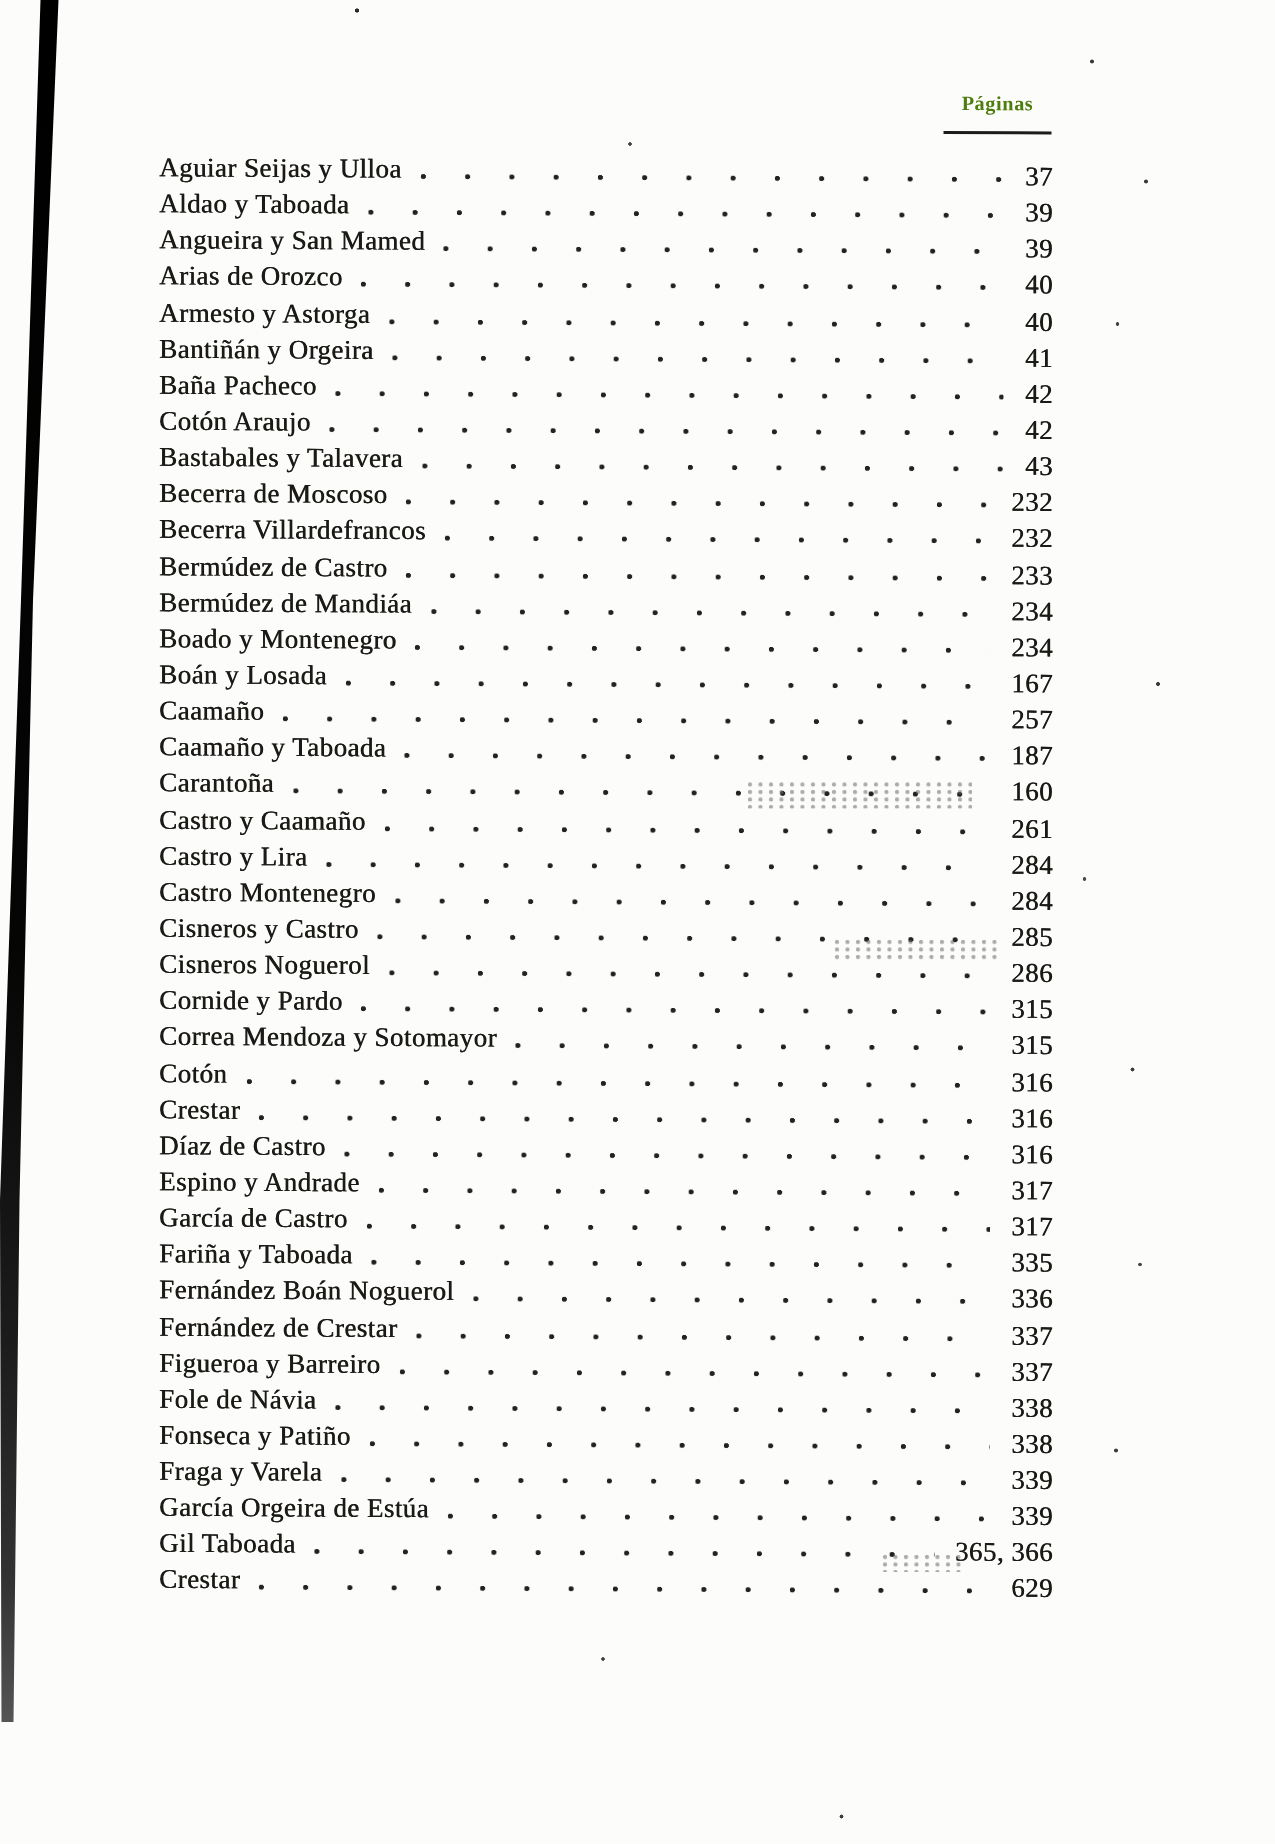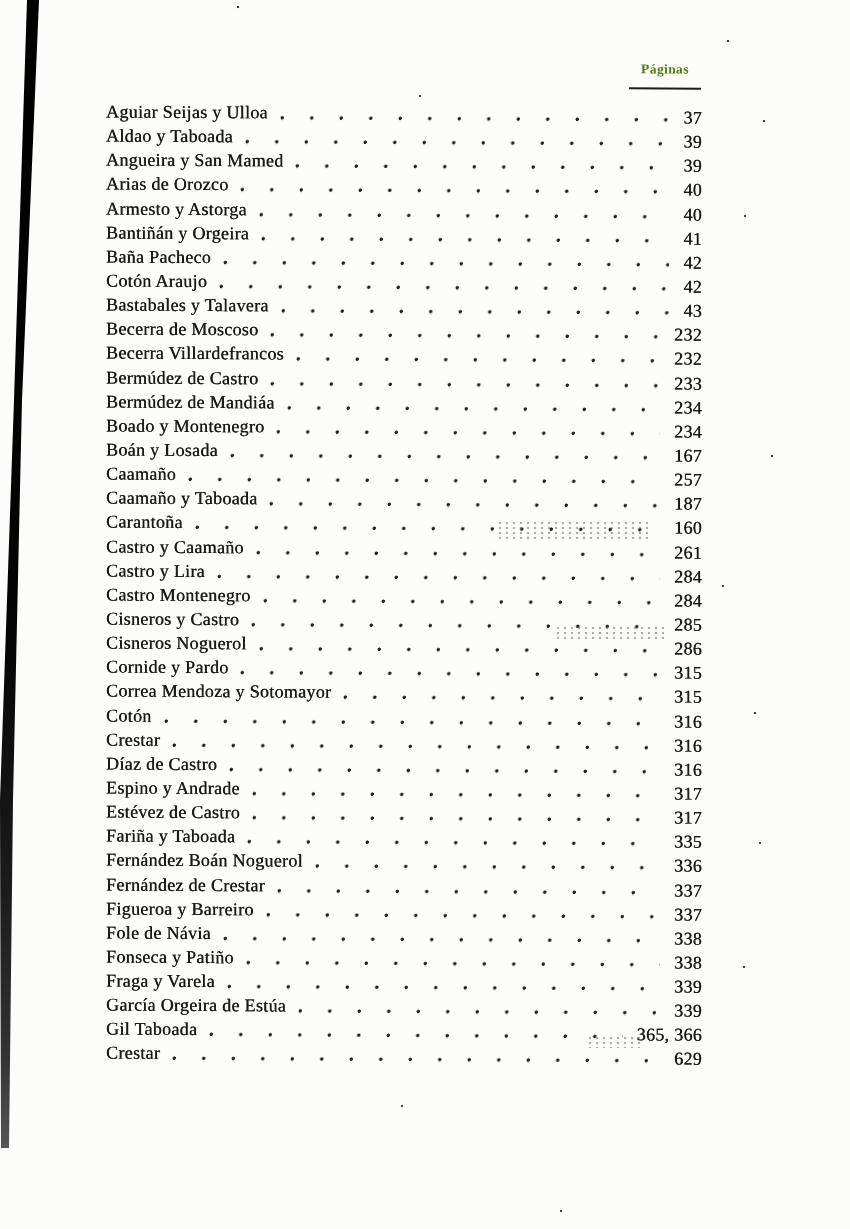--- a/index.html
+++ b/index.html
@@ -279,21 +279,21 @@
     <span class="entry-page">316</span>
   </div>
 
   <div class="index-row">
     <span class="entry-name">Espino y Andrade</span>
     <span class="dot-leader"></span>
     <span class="entry-page">317</span>
   </div>
 
   <div class="index-row">
-    <span class="entry-name">Estévez de Castro</span>
+    <span class="entry-name">García de Castro</span>
     <span class="dot-leader"></span>
     <span class="entry-page">317</span>
   </div>
 
   <div class="index-row">
     <span class="entry-name">Fariña y Taboada</span>
     <span class="dot-leader"></span>
     <span class="entry-page">335</span>
   </div>
 

